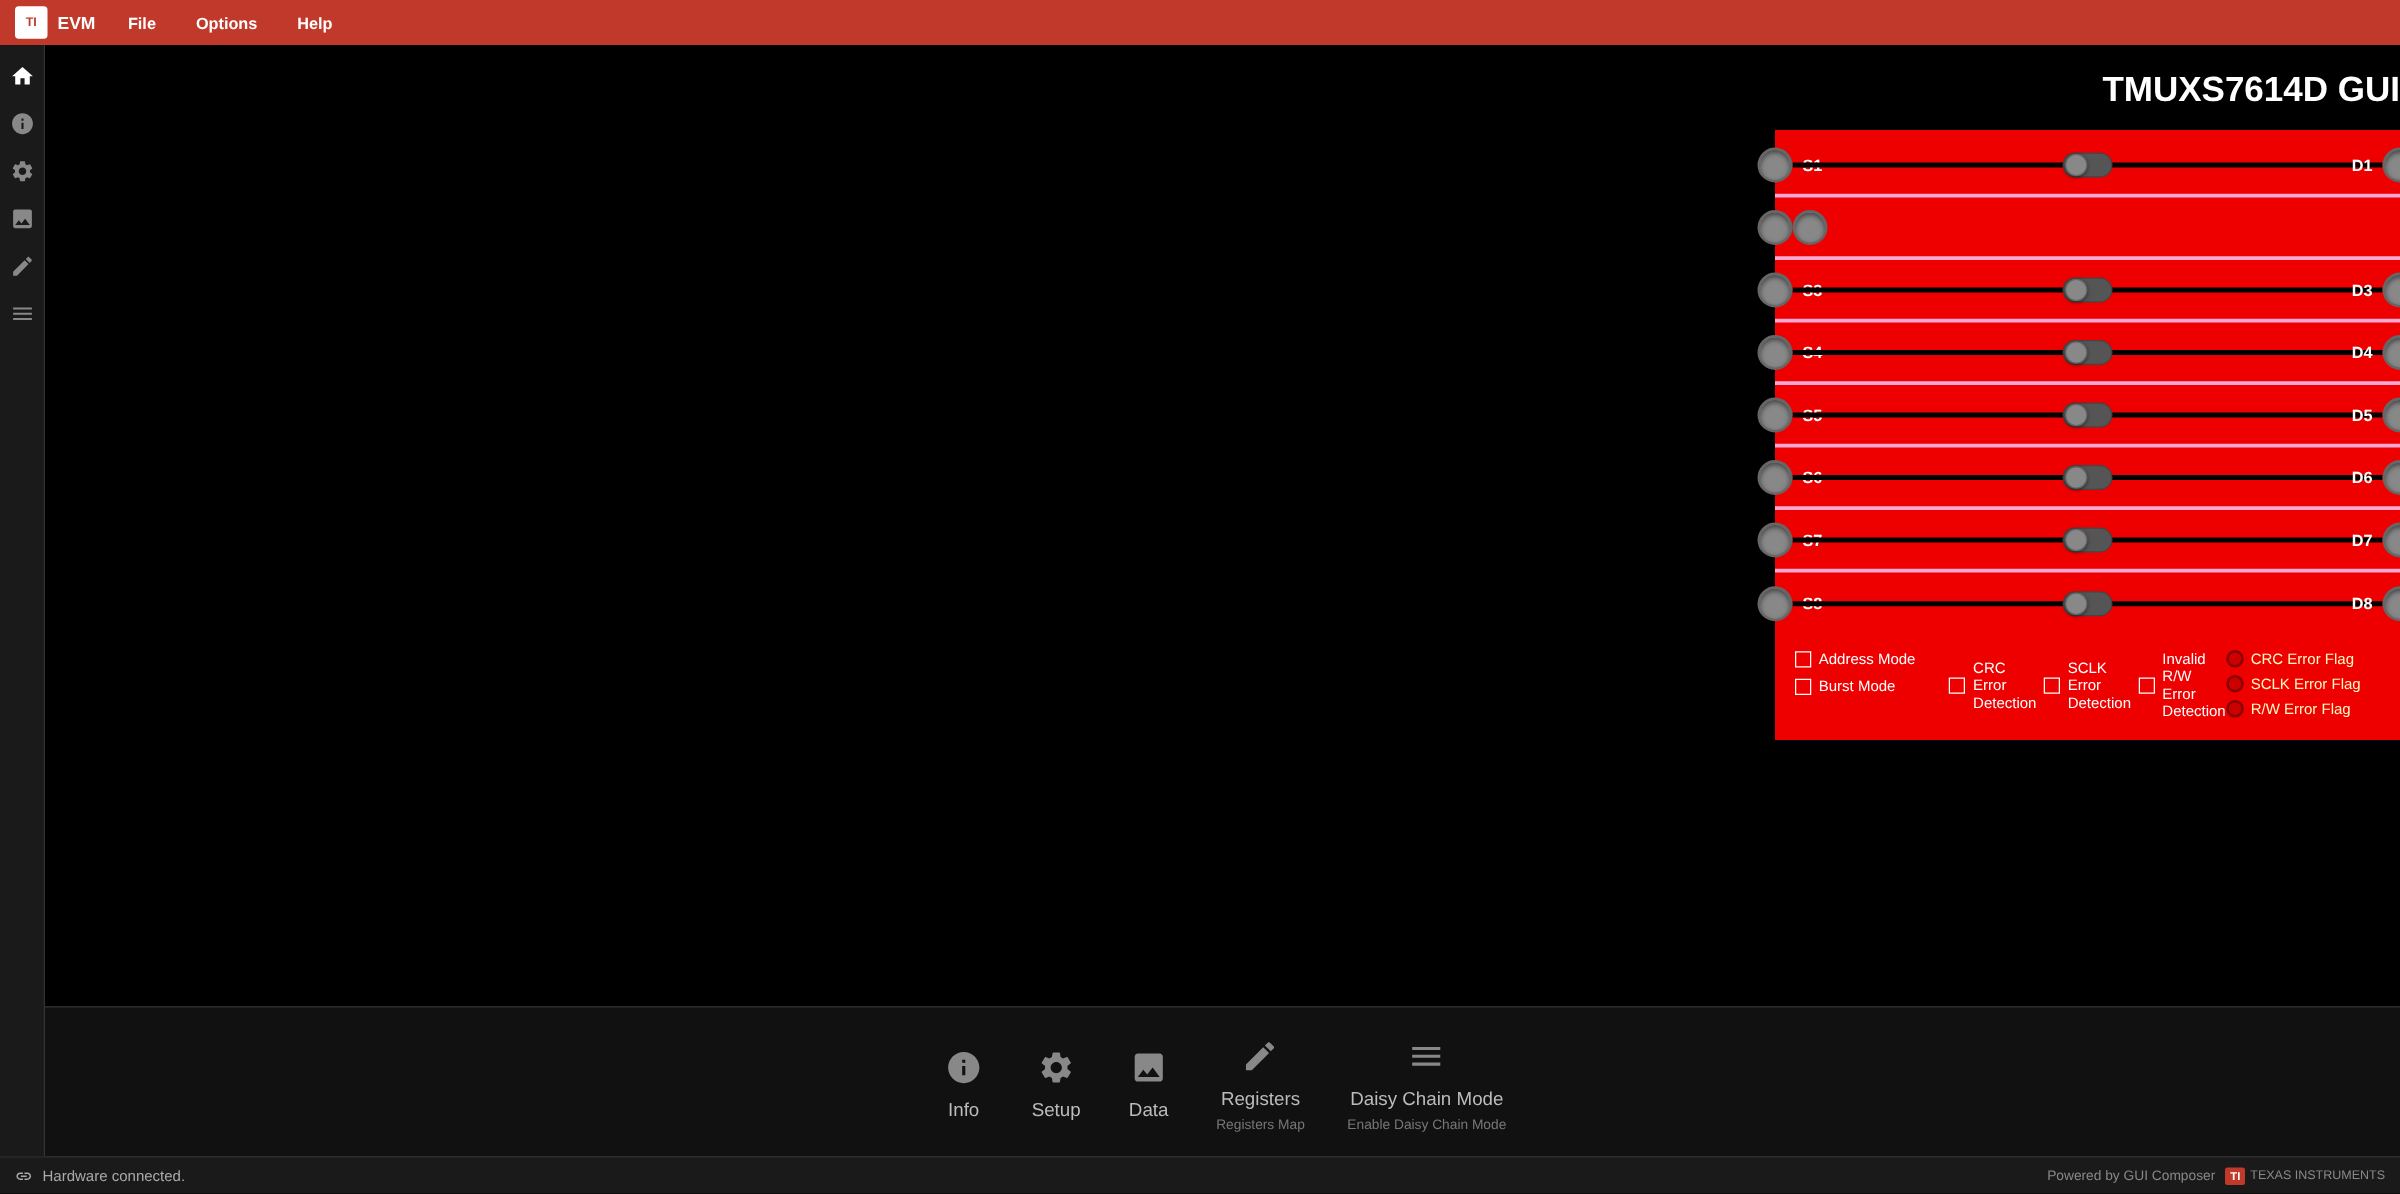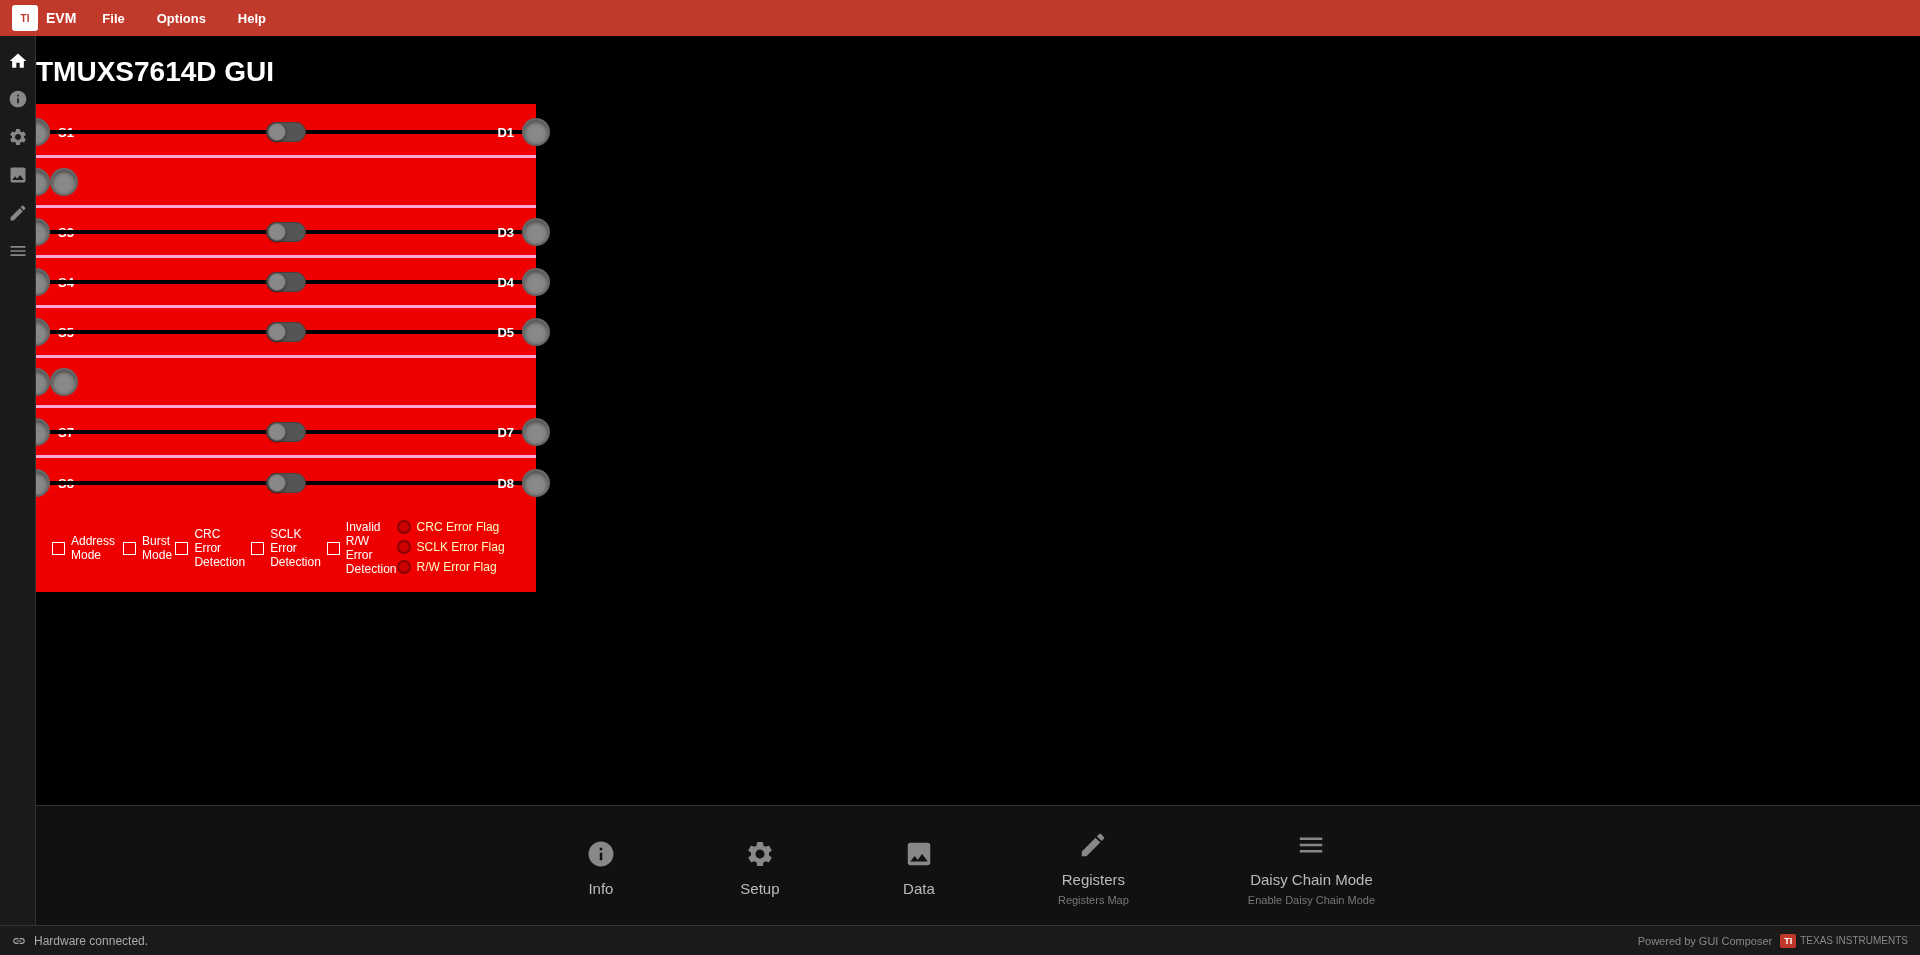--- a/index.html
+++ b/index.html
@@ -83,21 +83,21 @@
 
     
     .main-content {
       position: absolute;
       left: 36px;
       top: 36px;
       width: calc(1920px - 36px);
       height: calc(955px - 36px - 30px);
       display: flex;
       flex-direction: column;
-      align-items: flex-start;
+      align-items: flex-end;
     }
 
     .page-title {
       color: #fff;
       font-size: 28px;
       font-weight: bold;
       text-align: center;
       margin-top: 20px;
       margin-bottom: 16px;
     }
@@ -253,21 +253,21 @@
     
     .bottom-nav {
       position: absolute;
       bottom: 30px;
       left: 36px;
       width: calc(1920px - 36px);
       height: 120px;
       display: flex;
       align-items: center;
       justify-content: center;
-      gap: 119px;
+      gap: 34px;
       background: #111;
       border-top: 1px solid #333;
     }
 
     .nav-item {
       display: flex;
       flex-direction: column;
       align-items: center;
       gap: 6px;
       cursor: pointer;
@@ -440,20 +440,28 @@
         <div class="switch-track-line"></div>
         <div class="toggle-switch">
           <div class="toggle-knob"></div>
         </div>
         <span class="switch-label-right">D5</span>
       </div>
       <div class="terminal-right"></div>
     </div>
         <div class="switch-row">
       <div class="terminal-left"></div>
+      <div class="switch-inner">
+        <span class="switch-label-left">S6</span>
+        <div class="switch-track-line"></div>
+        <div class="toggle-switch">
+          <div class="toggle-knob"></div>
+        </div>
+        <span class="switch-label-right">D6</span>
+      </div>
       <div class="terminal-right"></div>
     </div>
         <div class="switch-row">
       <div class="terminal-left"></div>
       <div class="switch-inner">
         <span class="switch-label-left">S7</span>
         <div class="switch-track-line"></div>
         <div class="toggle-switch">
           <div class="toggle-knob"></div>
         </div>
@@ -471,21 +479,21 @@
         </div>
         <span class="switch-label-right">D8</span>
       </div>
       <div class="terminal-right"></div>
     </div>
       </div>
 
     <div class="controls-area">
       <div class="controls-grid">
 
-        <div style="display:flex;gap:8px;">
+        <div style="display:flex;flex-direction:column;gap:8px;">
           <div class="checkbox-row">
             <div class="checkbox-box"></div>
             <span>Address Mode</span>
           </div>
           <div class="checkbox-row">
             <div class="checkbox-box"></div>
             <span>Burst Mode</span>
           </div>
         </div>
 

